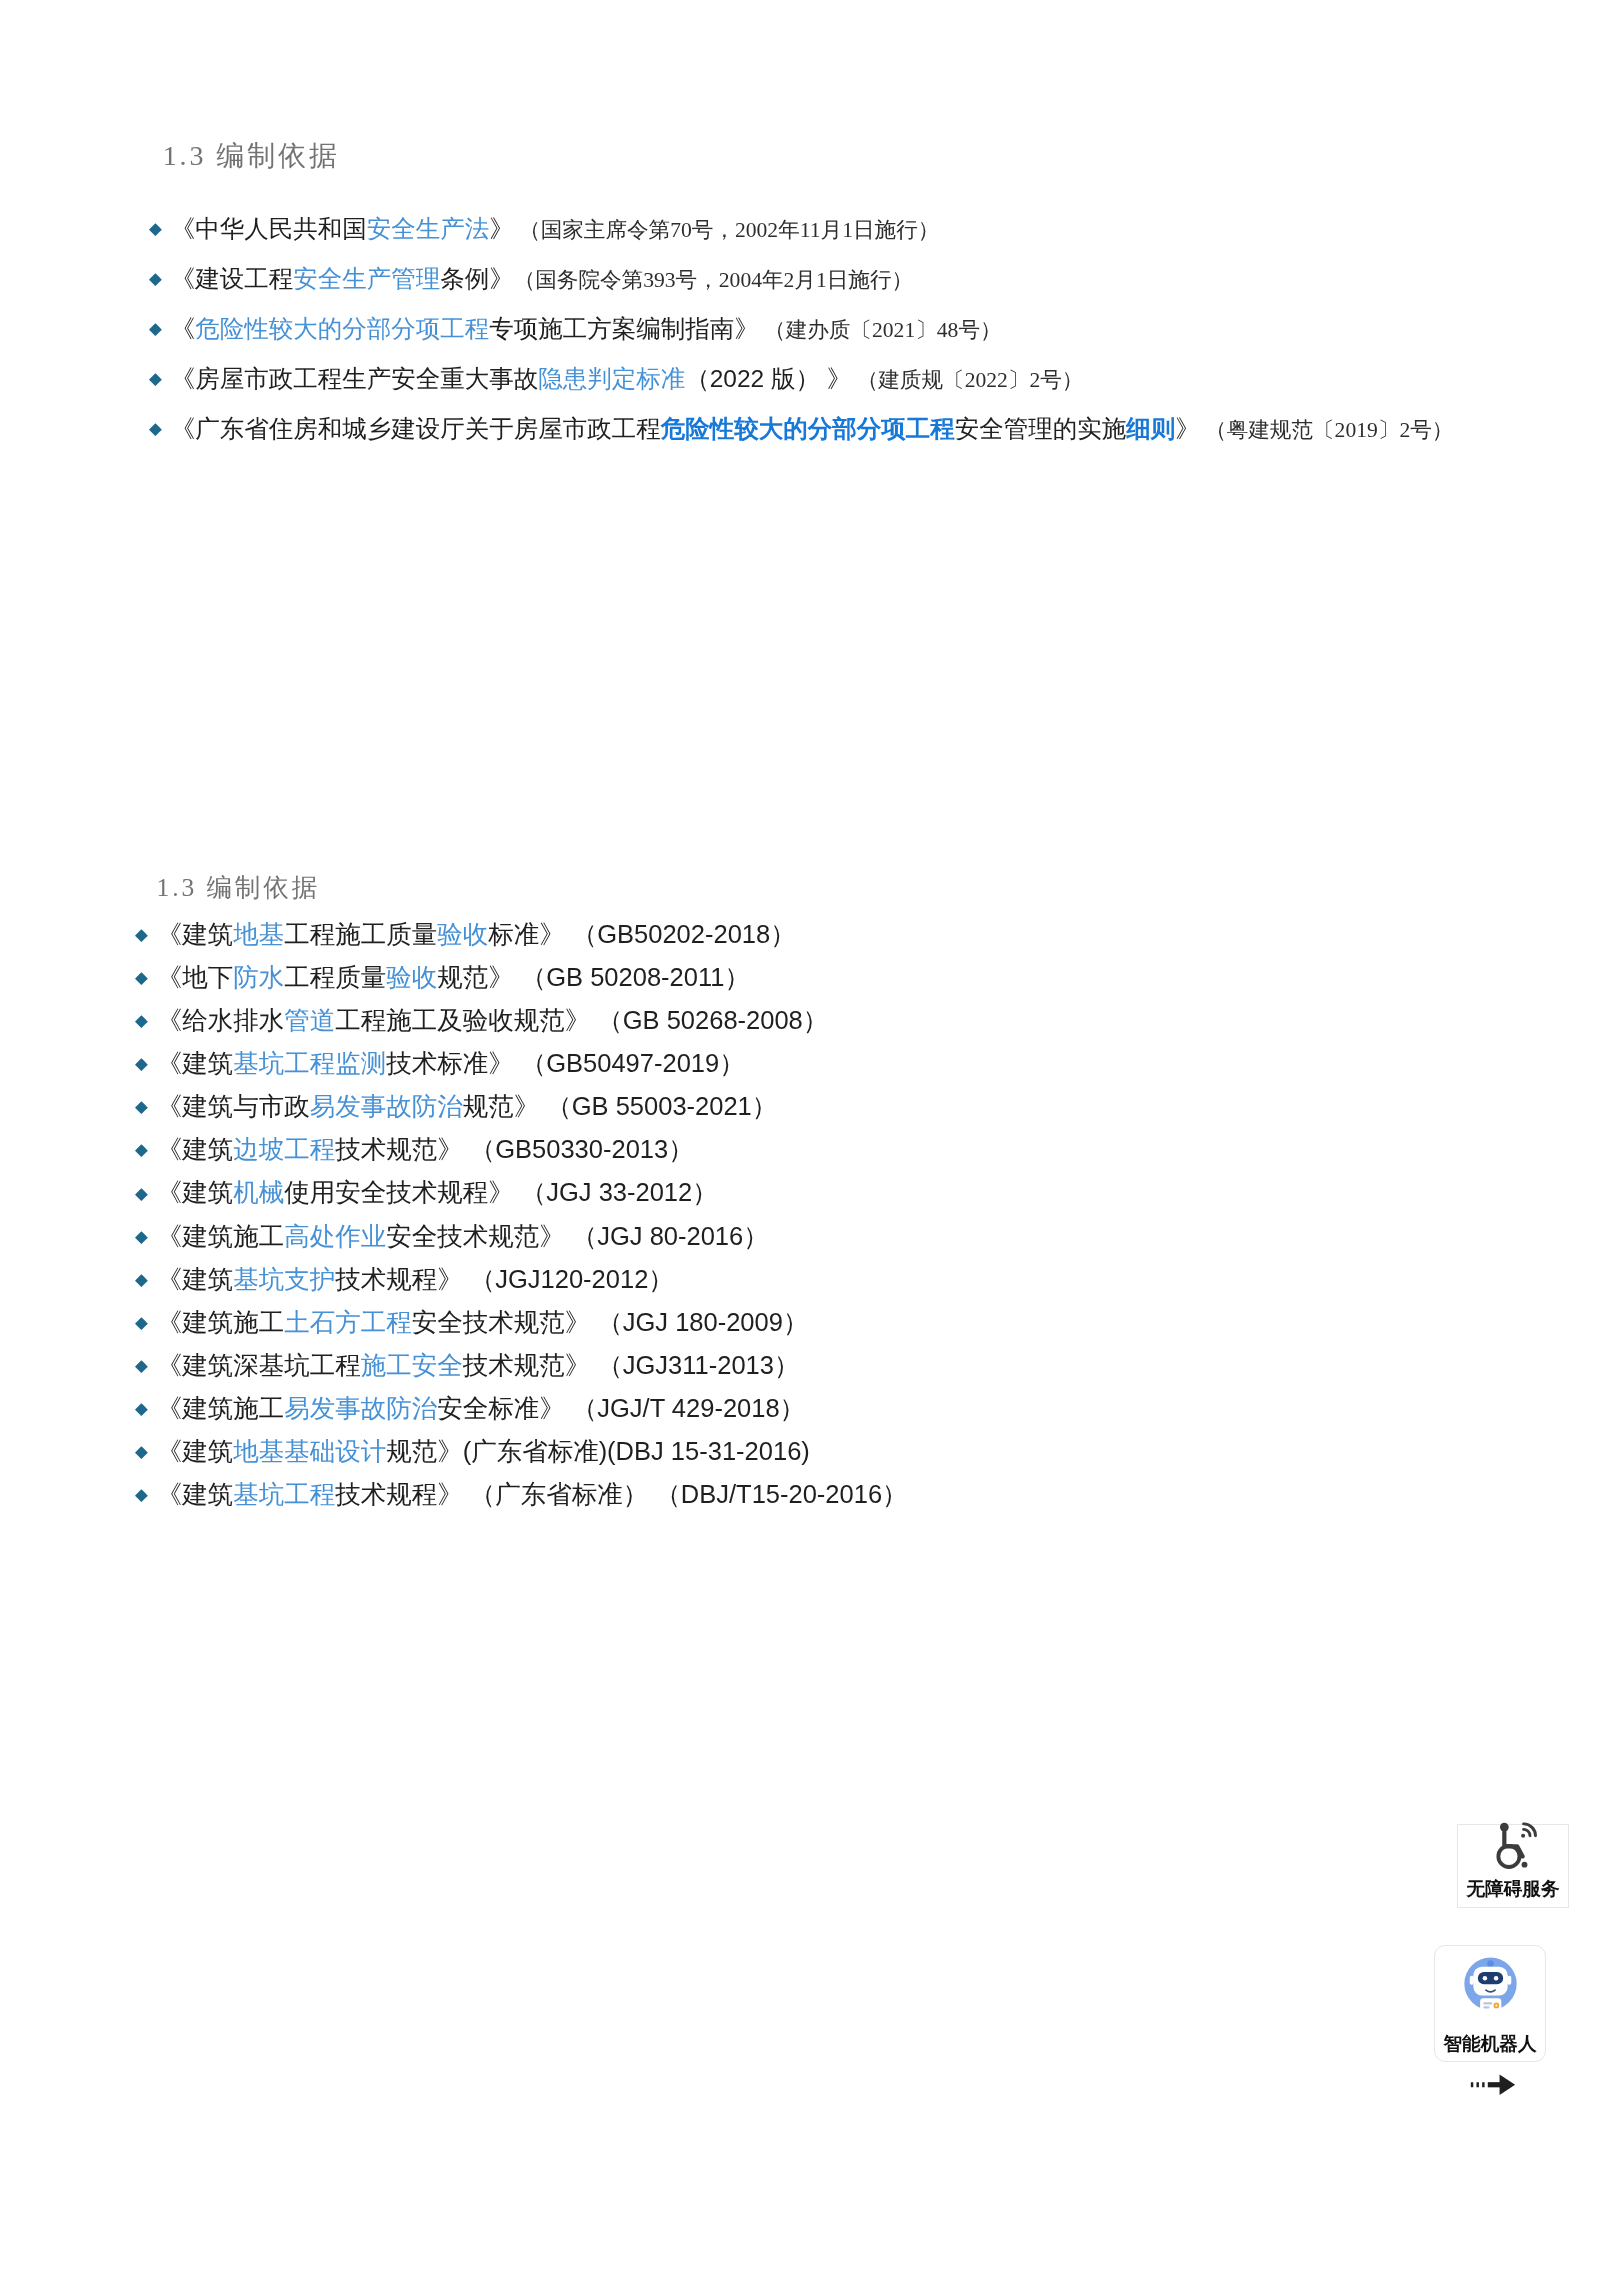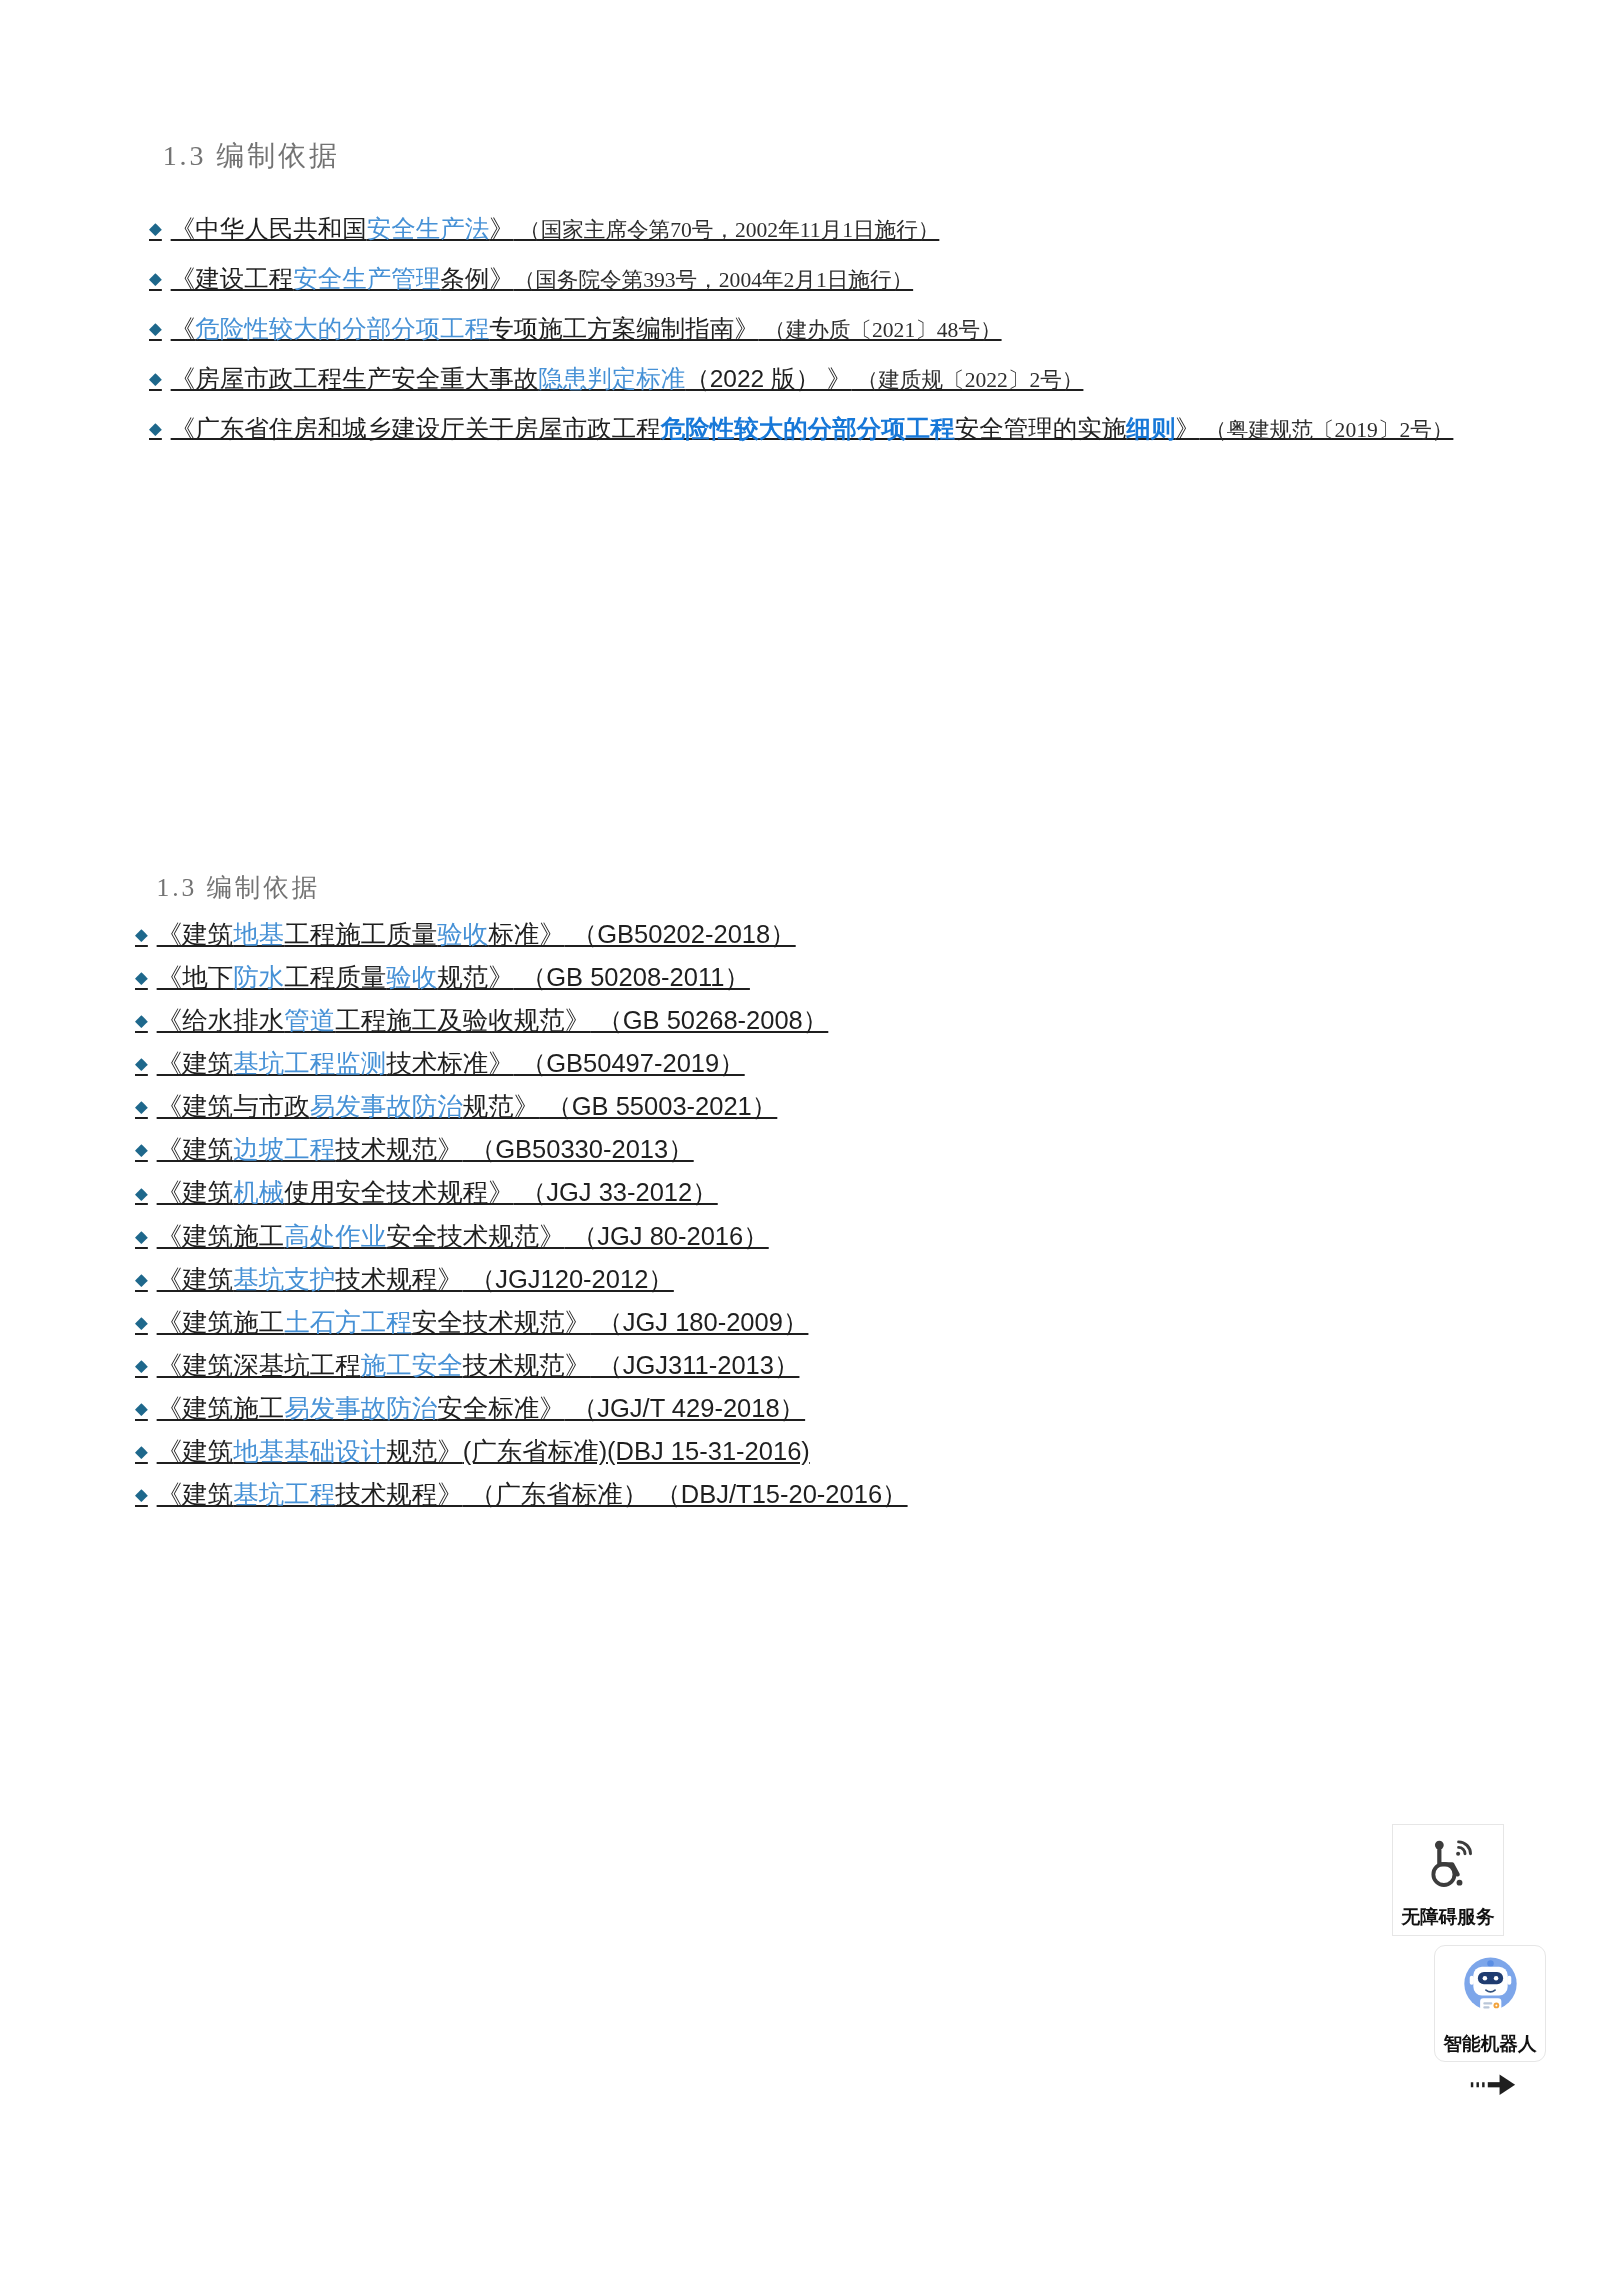--- a/index.html
+++ b/index.html
@@ -11,21 +11,21 @@
   
   .doc-section{position:absolute;}
   #section1{left:149px;top:137px;width:1341px;}
   #section2{left:135px;top:870px;width:1431px;}
   .sec-title{
     font-family:"Liberation Serif","DejaVu Serif",serif;
     color:#737373;font-weight:400;letter-spacing:2.9px;margin:0;
   }
   #section1 .sec-title{font-size:28px;margin:0 0 29px 13.7px;}
   #section2 .sec-title{font-size:25.5px;margin:0 0 7.8px 21.6px;}
-  .item{white-space:normal;text-decoration:underline;}
+  .item{white-space:normal;}
   #section1 .item{font-size:24.5px;line-height:48px;}
   #section2 .item{font-size:25.5px;line-height:43px;}
   .bullet{
     font-family:"DejaVu Sans",sans-serif;
     color:#1e688c;font-size:16.7px;margin-right:8.8px;vertical-align:2.9px;
   }
   .k{color:#1f1f1f;}
   .blue{color:#4691d6;}
   .bblue{color:#1778d8;font-weight:bold;}
   .note{
@@ -33,21 +33,21 @@
     font-size:21.6px;color:#2d2d2d;
   }
   .code{color:#1f1f1f;}
   
   .float-card{
     position:absolute;width:112px;background:#ffffff;
     border:1px solid #e6e6e6;box-sizing:border-box;
     display:flex;flex-direction:column;align-items:center;justify-content:flex-end;
     cursor:pointer;
   }
-  #card-accessibility{left:1392px;top:1824px;height:112px;padding-bottom:8.8px;}
+  #card-accessibility{left:1457px;top:1824px;height:84px;padding-bottom:8.8px;}
   #card-robot{left:1434px;top:1945px;height:117px;padding-bottom:7.8px;border-radius:11px;}
   .card-label{font-size:18.6px;font-weight:bold;color:#111;line-height:1;margin-top:7.8px;}
   .card-icon{flex:1;display:flex;align-items:center;justify-content:center;}
   #arrow-handle{
     position:absolute;left:1464px;top:2068px;width:57px;height:37px;
     display:flex;align-items:center;justify-content:center;cursor:pointer;
     background:transparent;border:none;padding:0;
   }
 </style>
 </head>

